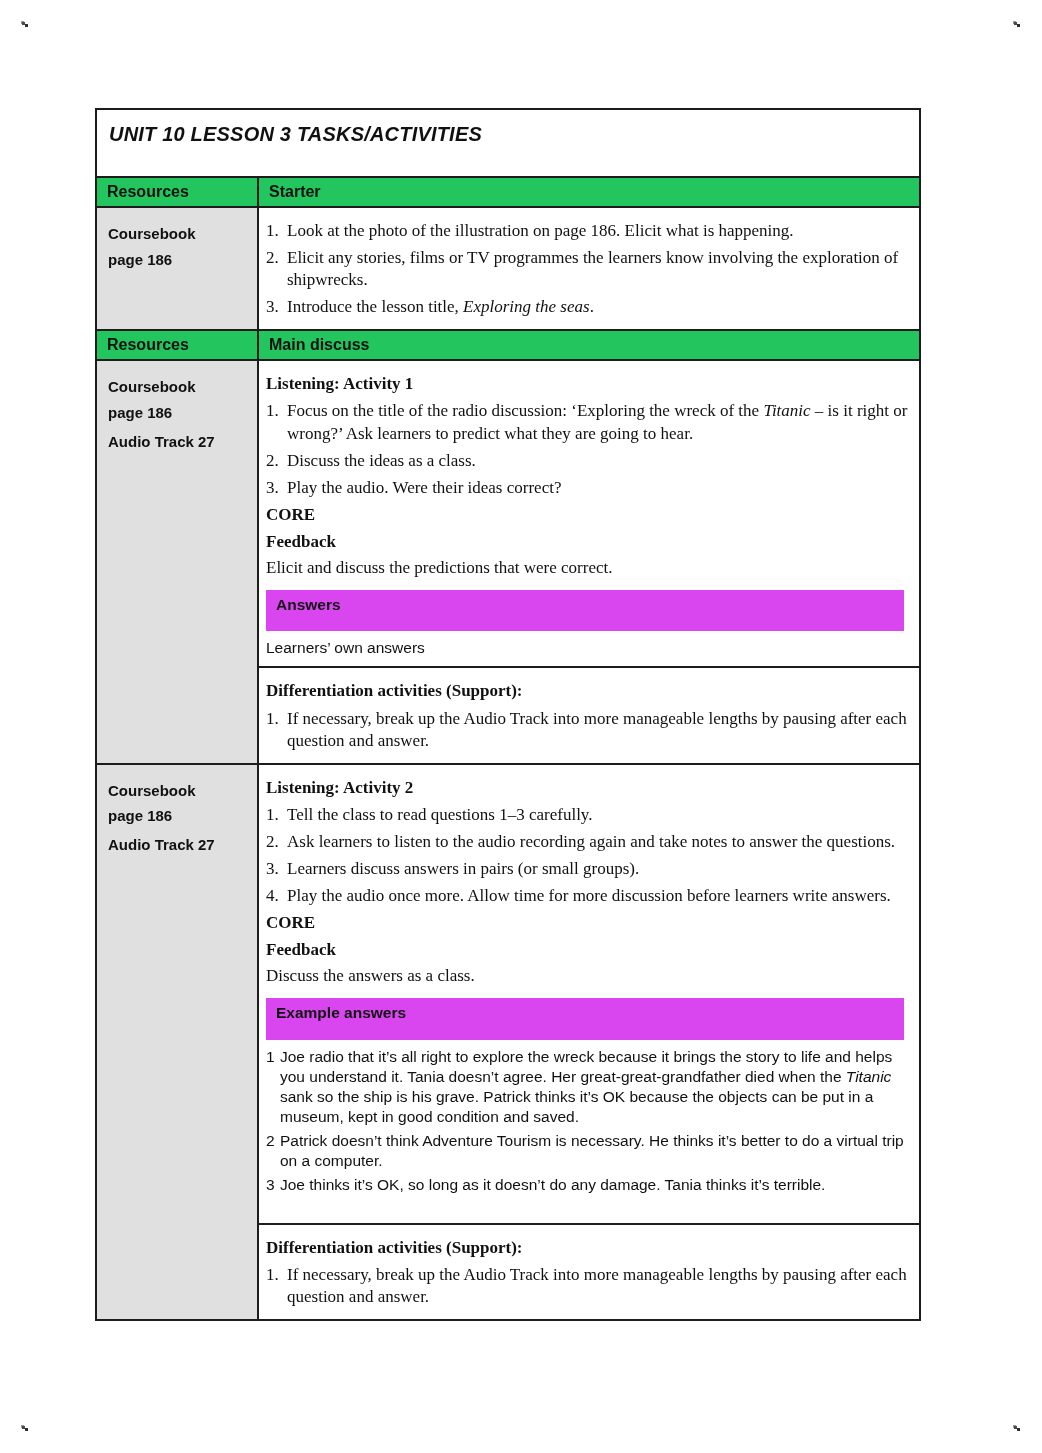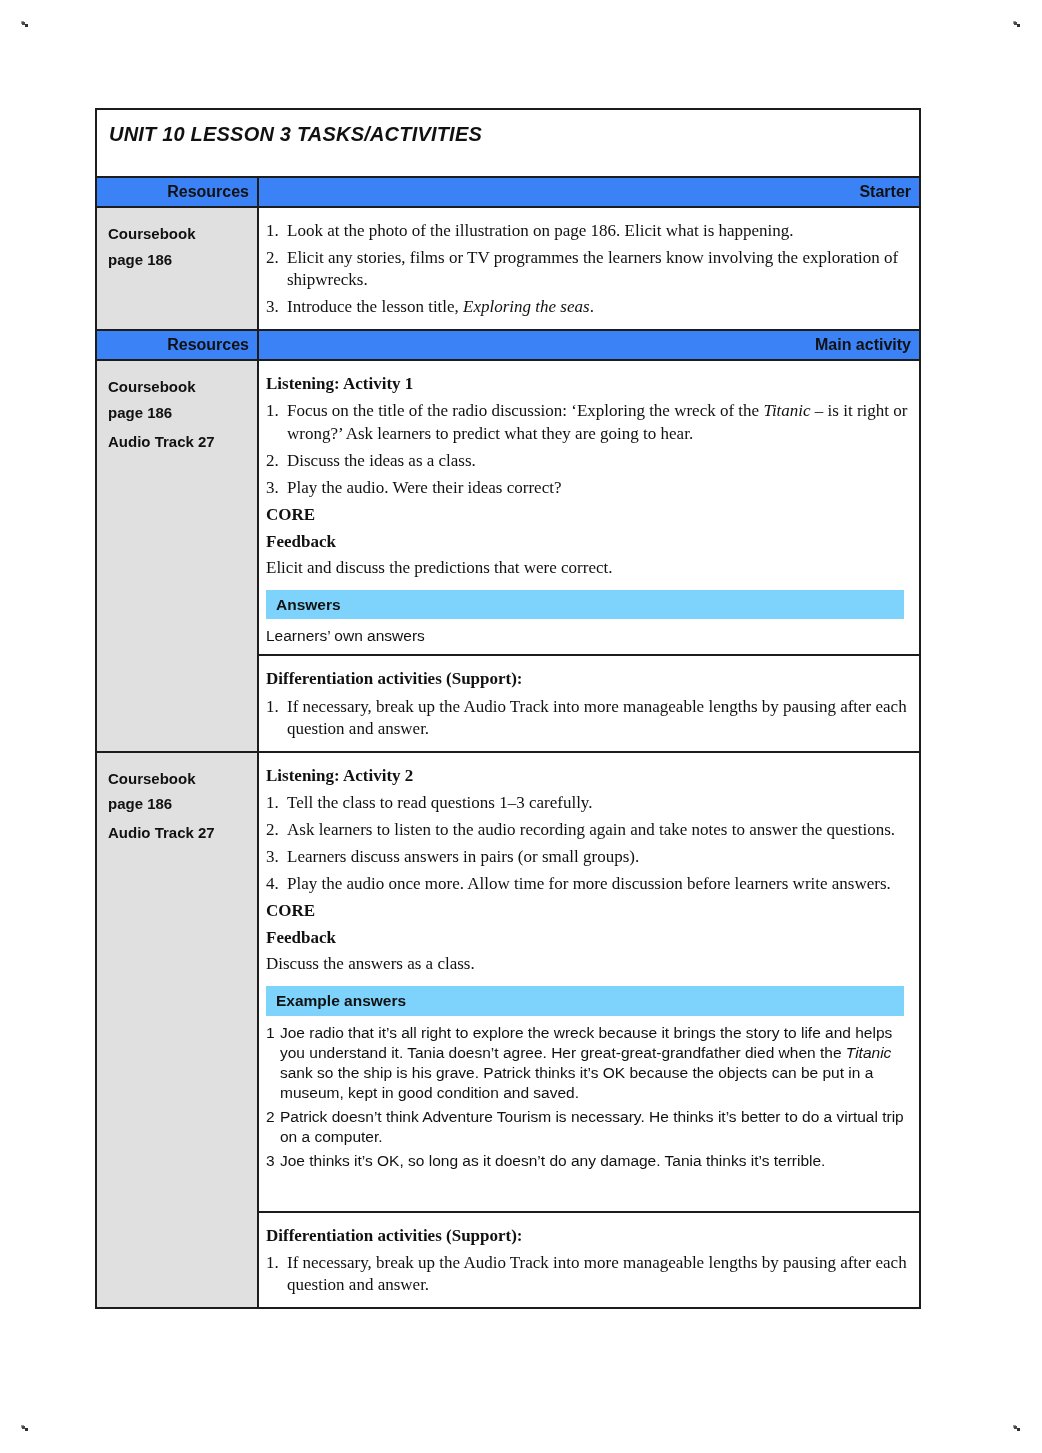--- a/index.html
+++ b/index.html
@@ -20,22 +20,22 @@
     position:absolute;left:95px;top:108px;width:826px;
     border-collapse:collapse;table-layout:fixed;
   }
   td{border:2px solid #1c1c1c;vertical-align:top;}
 
   .title-cell{
     font-weight:bold;font-size:20px;padding:13px 14px 6px 12px;height:68px;
     letter-spacing:.2px;box-sizing:border-box;font-style:italic;
   }
   .hdr{
-    background:#3b82f6;font-weight:bold;font-size:16px;
-    padding:5px 8px 5px 10px;height:30px;vertical-align:middle;box-sizing:border-box;text-align:right;
+    background:#22c55e;font-weight:bold;font-size:16px;
+    padding:5px 8px 5px 10px;height:30px;vertical-align:middle;box-sizing:border-box;
   }
   .res-cell{
     background:#e0e0e0;font-weight:bold;font-size:15px;line-height:1.45;
     padding:11px 6px 6px 11px;box-sizing:border-box;
   }
   .res-cell .res-line{margin:4px 0 1px 0;}
   .res-cell .res-line.gap{margin-top:7px;}
 
   .main-cell{
     font-family:"Liberation Serif",serif;font-size:17px;line-height:1.3;
@@ -50,22 +50,22 @@
   .bh{font-weight:bold;margin:5px 0 4px 0;}
   .para{margin:4px 0;}
   .li{display:flex;margin:5px 0;}
   .slist .marker{flex:0 0 21px;}
   .xlist .marker{flex:0 0 14px;}
   .li-text{flex:1;}
   .xlist{font-family:"Liberation Sans",sans-serif;font-size:15.5px;line-height:1.3;}
   .xlist .li{margin:4px 0;}
   .sans-para{font-family:"Liberation Sans",sans-serif;font-size:15.5px;margin:5px 0 2px 0;}
   .banner{
-    background:#7dd3fc;font-family:"Liberation Sans",sans-serif;
-    font-weight:bold;font-size:15.5px;padding:5px 10px 4px 10px;
+    background:#d946ef;font-family:"Liberation Sans",sans-serif;
+    font-weight:bold;font-size:15.5px;padding:5px 10px 16px 10px;
     margin:11px 5px 7px 0;
   }
 </style>
 </head>
 <body>
 
 <div class="corner-mark cm-tl"></div>
 <div class="corner-mark cm-tr"></div>
 <div class="corner-mark cm-bl"></div>
 <div class="corner-mark cm-br"></div>
@@ -103,21 +103,21 @@
             <div class="li">
               <span class="marker">3.</span>
               <div class="li-text"><span>Introduce the lesson title, </span><i>Exploring the seas</i><span>.</span></div>
             </div>
           </div>
       </td>
     </tr>
 
     <tr>
       <td class="hdr">Resources</td>
-      <td class="hdr">Main activity</td>
+      <td class="hdr">Main discuss</td>
     </tr>
 
     <tr>
       <td class="res-cell" rowspan="2">
         <div class="res-line">Coursebook</div>
         <div class="res-line">page 186</div>
         <div class="res-line gap">Audio Track 27</div>
       </td>
       <td class="main-cell h-act1">
         <div class="bh">Listening: Activity 1</div>

